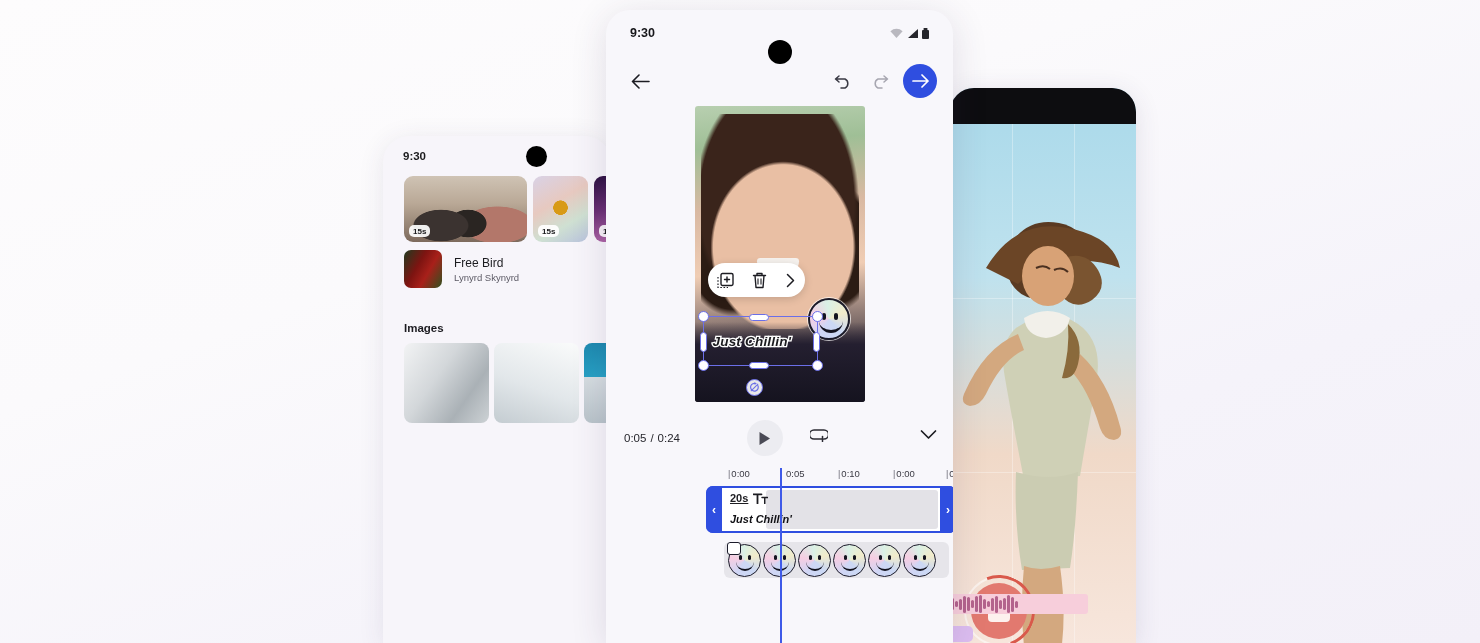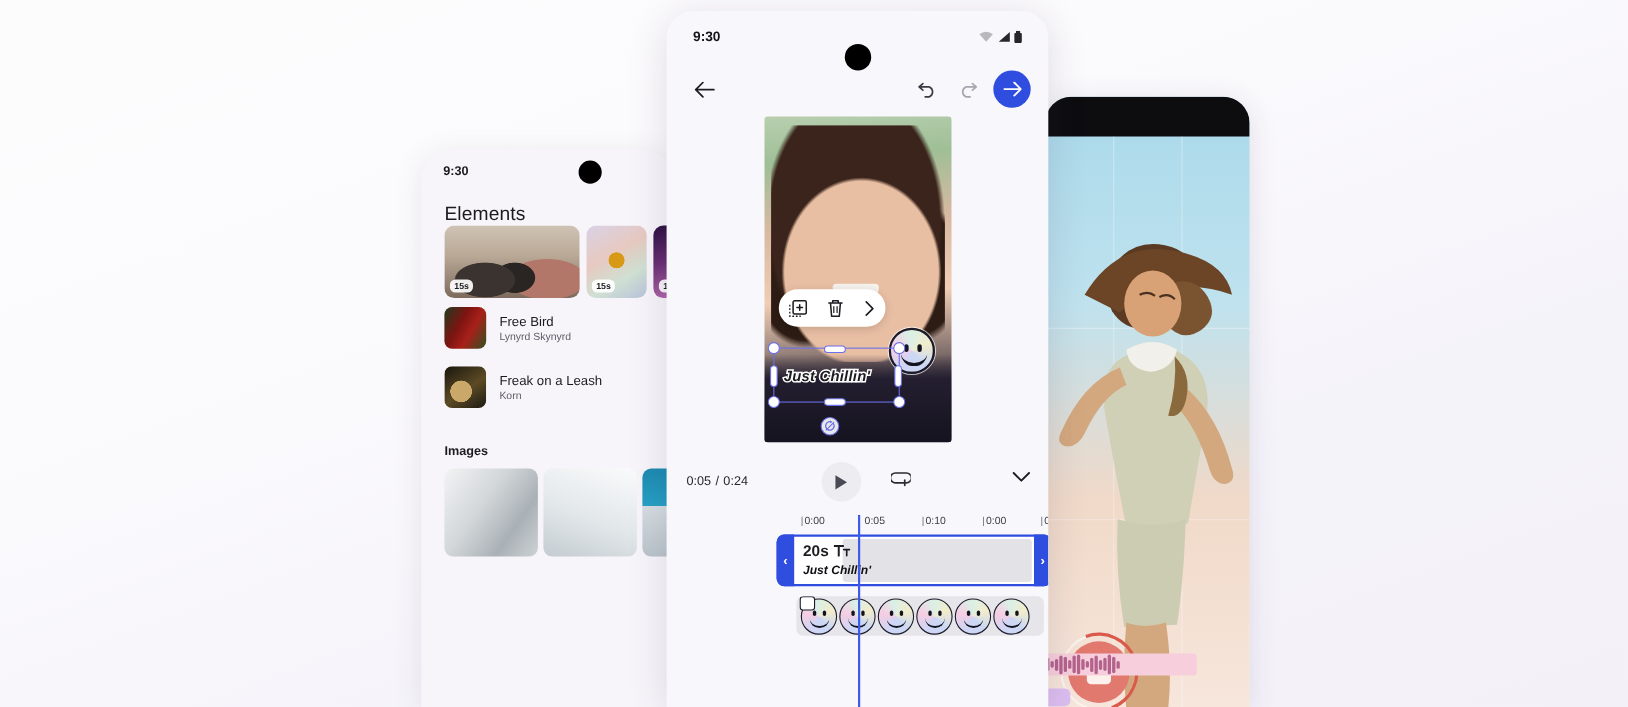--- a/index.html
+++ b/index.html
@@ -253,21 +253,21 @@
   .clip-grip {
     position: absolute; top: -2px; bottom: -2px; width: 16px; background: #2f4ee0;
     color: #fff; display: flex; align-items: center; justify-content: center;
     font-size: 12px; font-weight: 700;
   }
   .clip-grip.l { left: -2px; border-radius: 7px 0 0 7px; }
   .clip-grip.r { right: -2px; border-radius: 0 7px 7px 0; }
   .clip-meta {
     position: absolute; left: 22px; top: 4px; display: flex; align-items: center; gap: 5px;
   }
-  .clip-dur { font-size: 14px; font-weight: 700; color: #1d1d22; }
+  .clip-dur { font-size: 11px; font-weight: 700; color: #1d1d22; text-decoration: underline; }
   .clip-label {
     position: absolute; left: 22px; top: 25px;
     font-size: 11px; font-weight: 700; color: #101014; font-style: italic;
   }
   .clip-body {
     position: absolute; left: 58px; right: 16px; top: 2px; bottom: 2px;
     background: #e3e2e7; border-radius: 3px;
   }
 
   .sticker-track {
@@ -317,47 +317,39 @@
 </head>
 <body>
 
 <div class="phone" id="phone-left">
 
   <div class="status">
     <span class="time">9:30</span>
     <div class="camhole"></div>
   </div>
 
-  <div class="page-title">Elements</div>
 
   <div class="vid-row">
     <div class="vid-thumb t1">
       <span class="vid-badge">15s</span>
     </div>
     <div class="vid-thumb small t2">
       <span class="vid-badge">15s</span>
     </div>
     <div class="vid-thumb small t3">
       <span class="vid-badge">15s</span>
     </div>
   </div>
 
 
   <div class="audio-item">
     <div class="audio-art a1"></div>
     <div>
       <div class="audio-title">Free Bird</div>
       <div class="audio-artist">Lynyrd Skynyrd</div>
-    </div>
-  </div>
-  <div class="audio-item">
-    <div class="audio-art a3"></div>
-    <div>
-      <div class="audio-title">Freak on a Leash</div>
-      <div class="audio-artist">Korn</div>
     </div>
   </div>
 
   <div class="sec-head">Images</div>
   <div class="img-row">
     <div class="img-thumb i1"></div>
     <div class="img-thumb i2"></div>
     <div class="img-thumb i3"></div>
   </div>
 </div>

